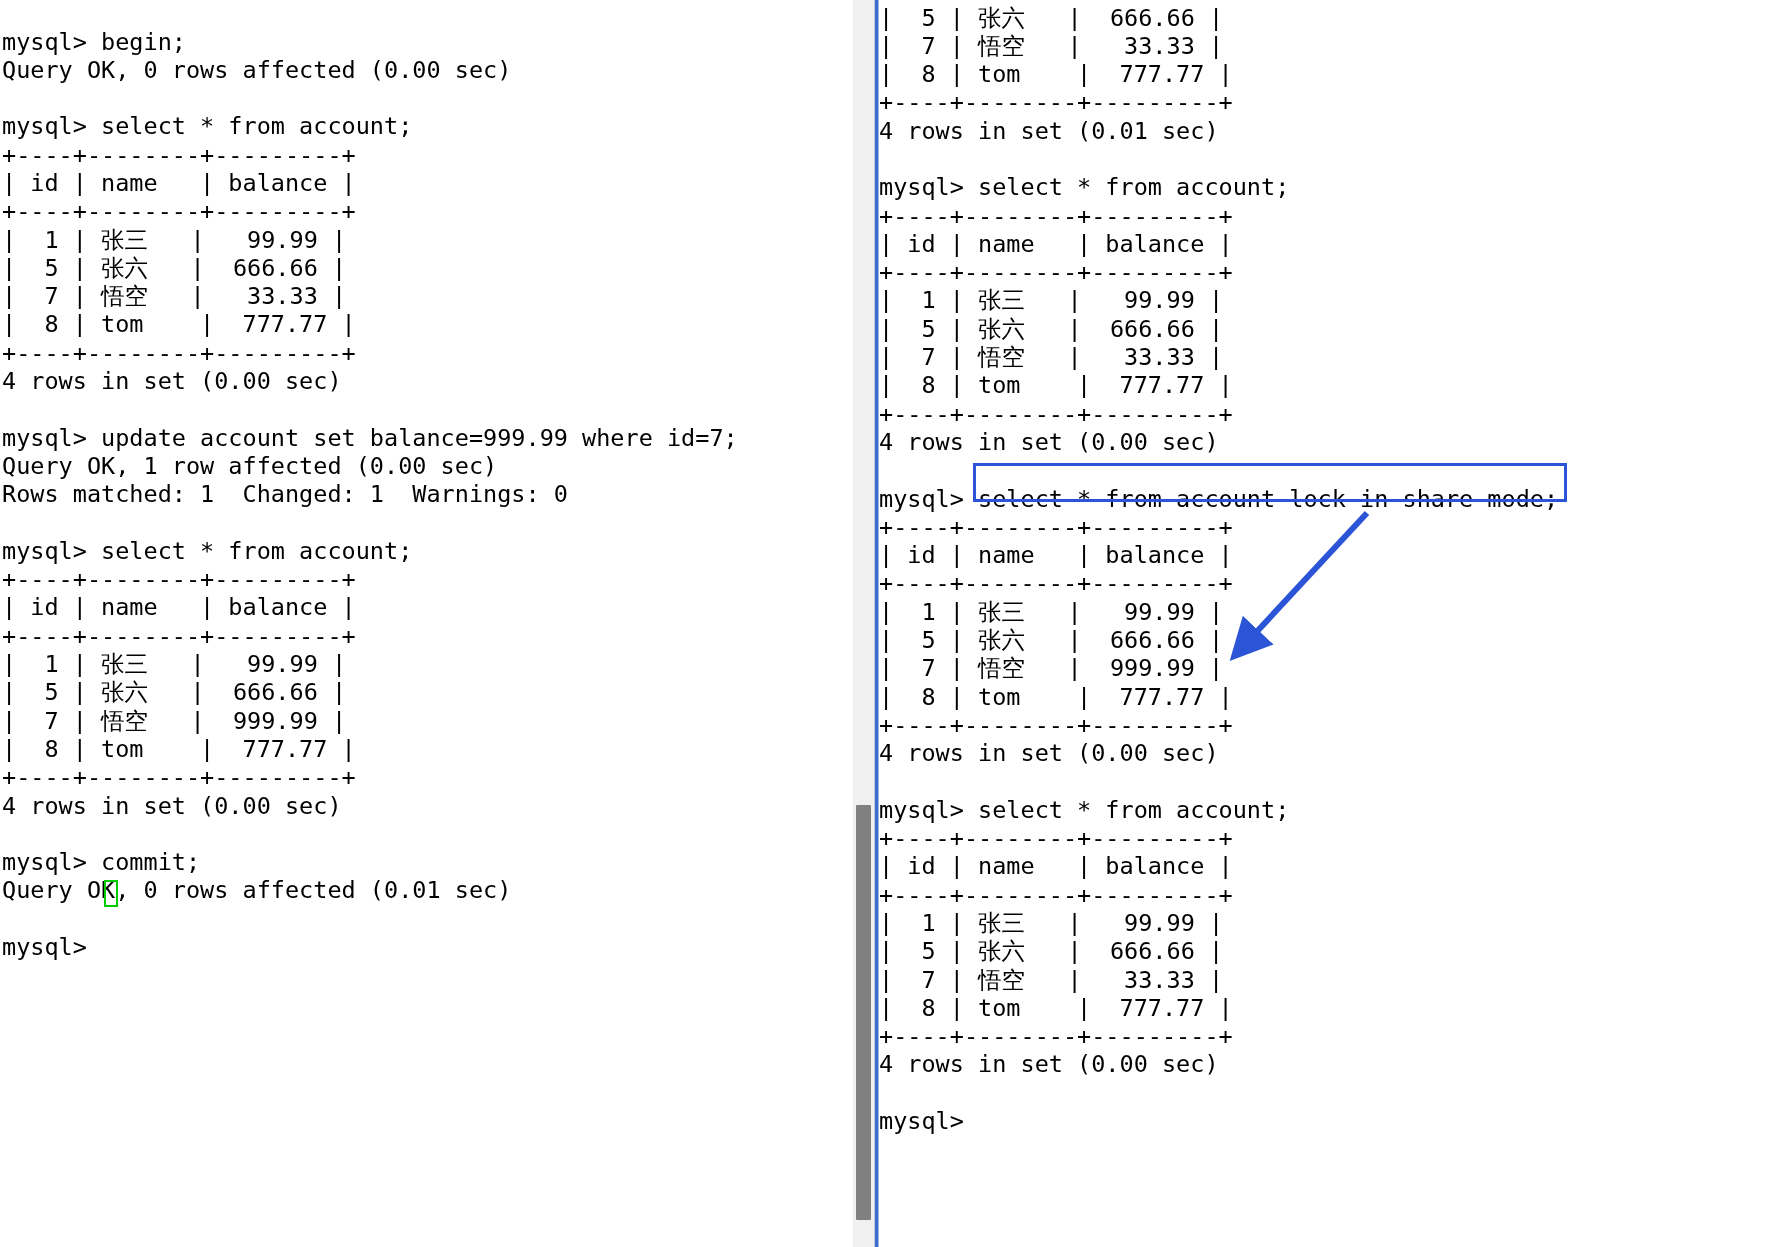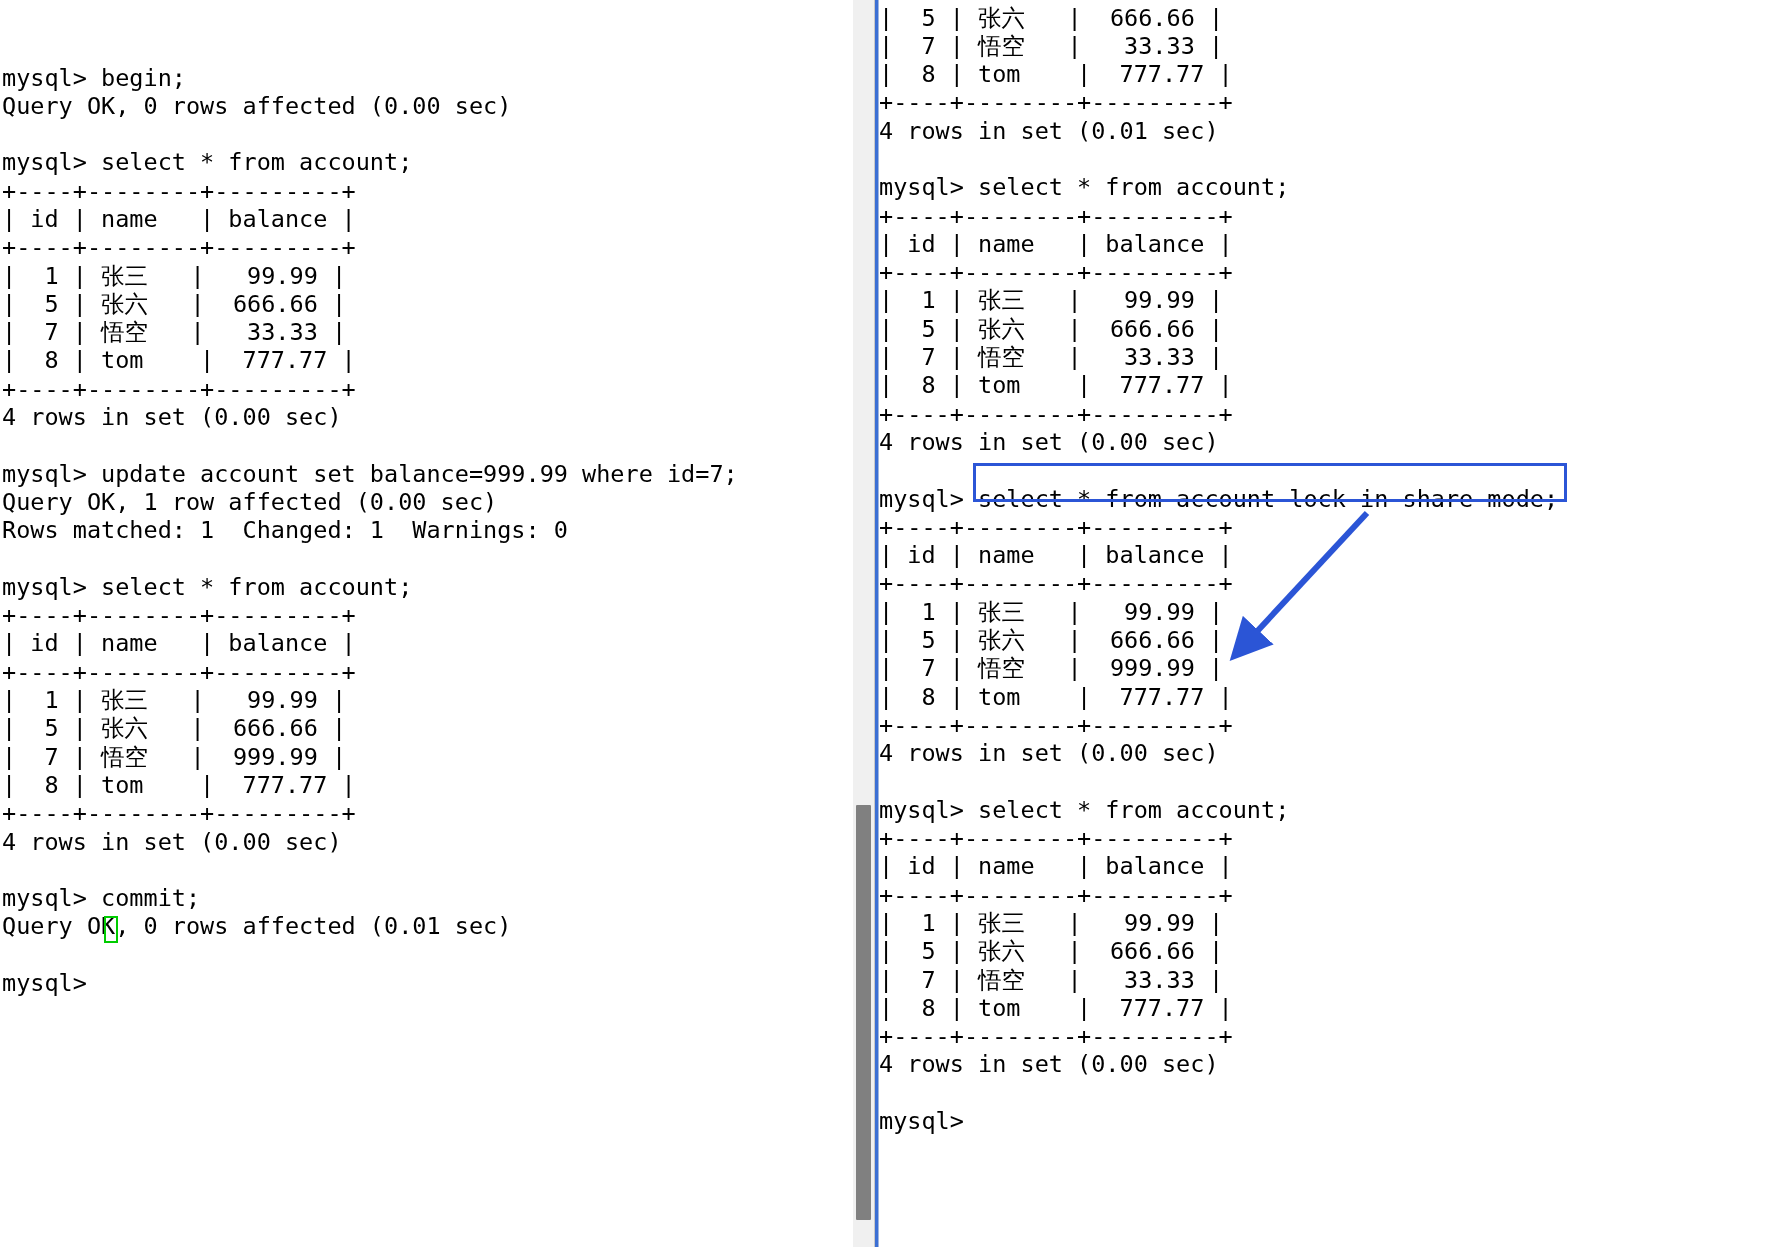--- a/index.html
+++ b/index.html
@@ -22,21 +22,20 @@
 
   
   .pane-left {
     position: absolute;
     left: 0;
     top: 0;
     width: 845px;
     height: 1053px;
     background: #ffffff;
     overflow: hidden;
-    margin-top: 36px;
   }
   .term-text {
     font-family: "DejaVu Sans Mono", "Liberation Mono", monospace;
     font-size: 23.5px;
     line-height: 28.3px;
     color: #000000;
     white-space: pre;
     letter-spacing: 0px;
   }
   .pane-left .term-text {

